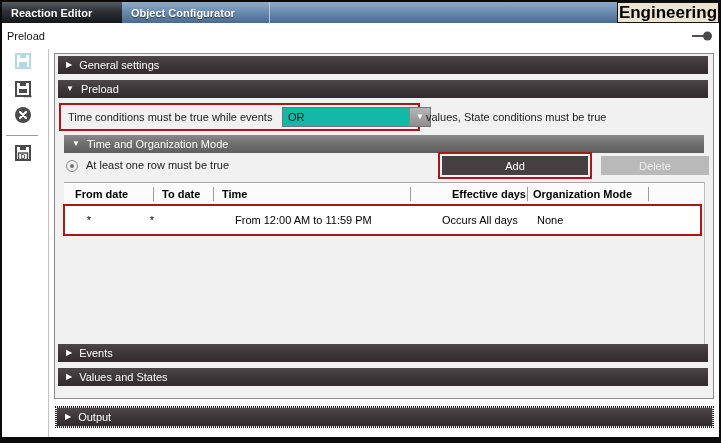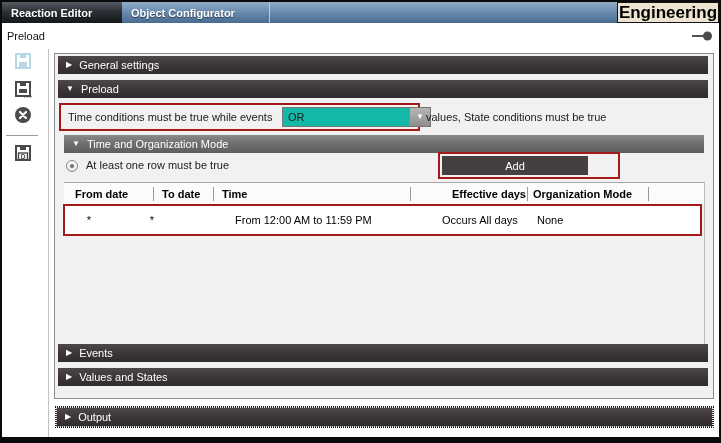--- a/index.html
+++ b/index.html
@@ -47,21 +47,21 @@
   .dropdown-arrow { position:absolute; right:0; top:0; width:21px; height:18px; border-left:1px solid #8a8a8a;
                     background:linear-gradient(180deg,#b6b6b6,#8e8e8e); color:#fff; font-size:8px;
                     text-align:center; line-height:18px; }
   .cond-suffix { position:absolute; left:371px; top:49px; line-height:28px; }
 
   
   .radio-outer { position:absolute; left:11px; top:106px; width:12px; height:12px; border-radius:50%;
                  border:1px solid #8a8a8a; background:linear-gradient(180deg,#fdfdfd,#e6e6e6); cursor:pointer; }
   .radio-dot { position:absolute; left:3px; top:3px; width:4px; height:4px; border-radius:50%; background:#6e6e6e; }
   .radio-label { position:absolute; left:31px; top:99px; line-height:24px; }
-  .add-box { position:absolute; left:383px; top:98px; width:182px; height:27px; border:2px solid #a41a1a;
+  .add-box { position:absolute; left:383px; top:98px; width:154px; height:27px; border:2px solid #a41a1a;
              background:#f1f1f1; padding:2px; }
   .add-btn { width:146px; height:19px; background:#453f41; color:#fff; border:none;
              font-family:inherit; font-size:11px; cursor:pointer; }
   .delete-btn { position:absolute; left:546px; top:102px; width:108px; height:19px; background:#b9b9b9;
                 color:#ececec; border:none; font-family:inherit; font-size:11px; }
 
   
   .table-topline { position:absolute; left:9px; top:128px; width:640px; height:1px; background:#a8a8a8; }
   .table-rightline { position:absolute; left:649px; top:128px; width:1px; height:162px; background:#bcbcbc; }
   .thead { position:absolute; left:9px; top:129px; width:640px; height:22px; background:#fbfbfb; }
@@ -164,20 +164,21 @@
     </div>
 
     <div class="radio-outer">
       <div class="radio-dot"></div>
     </div>
     <span class="radio-label">At least one row must be true</span>
 
     <div class="add-box">
       <button class="add-btn">Add</button>
     </div>
+    <button class="delete-btn" disabled="">Delete</button>
 
     <div class="table-topline"></div>
     <div class="thead">
       <span class="th" style="left:11px;">From date</span>
       <span class="th-pipe" style="left:89px;"></span>
       <span class="th" style="left:98px;">To date</span>
       <span class="th-pipe" style="left:149px;"></span>
       <span class="th" style="left:158px;">Time</span>
       <span class="th-pipe" style="left:346px;"></span>
       <span class="th" style="left:356px;margin-left:32px;">Effective days</span>

